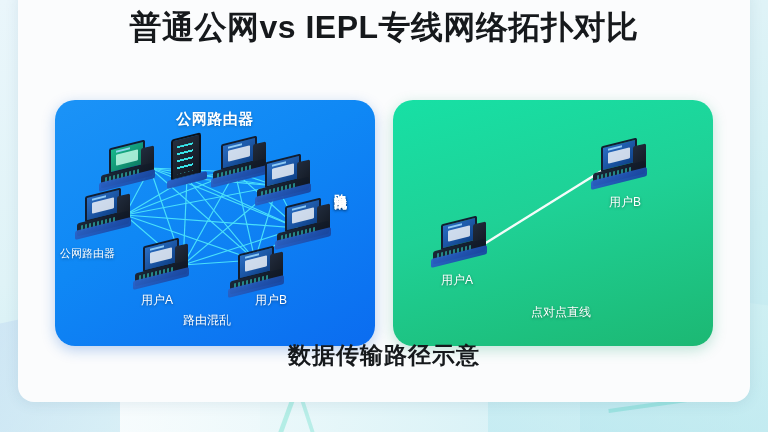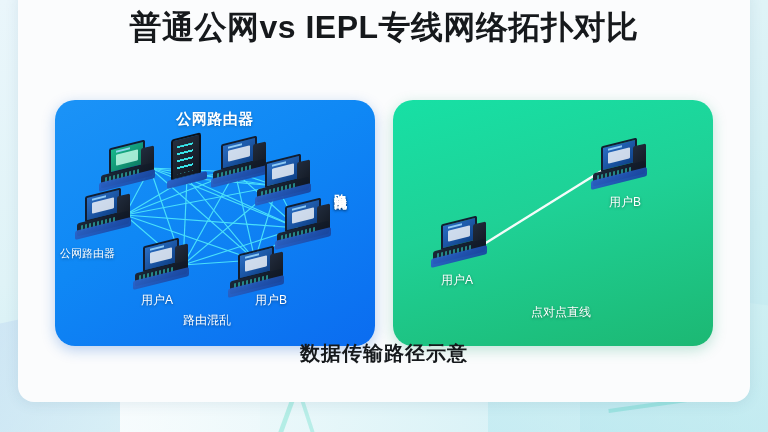--- a/index.html
+++ b/index.html
@@ -114,21 +114,21 @@
     position:absolute; color:#fff; font-size:11px; font-weight:400;
     text-shadow:0 1px 3px rgba(0,0,0,.4); white-space:nowrap;
   }
   .lbl-vert {
     position:absolute; color:#fff; font-size:13px; font-weight:700;
     writing-mode:vertical-rl; text-orientation:upright;
     text-shadow:0 1px 3px rgba(0,0,0,.4); letter-spacing:1px;
   }
   .caption {
     position:absolute; left:0; right:0; top:356px; text-align:center;
-    font-size:20px; font-weight:700; color:#16191c; letter-spacing:1px;
+    font-size:23px; font-weight:700; color:#16191c; letter-spacing:1px;
   }
 </style>
 </head>
 <body>
 
 <div class="bg">
   <div class="bg-shape bs1"></div>
   <div class="bg-shape bs2"></div>
   <div class="bg-shape bs3"></div>
   <div class="bg-shape bs4"></div>

